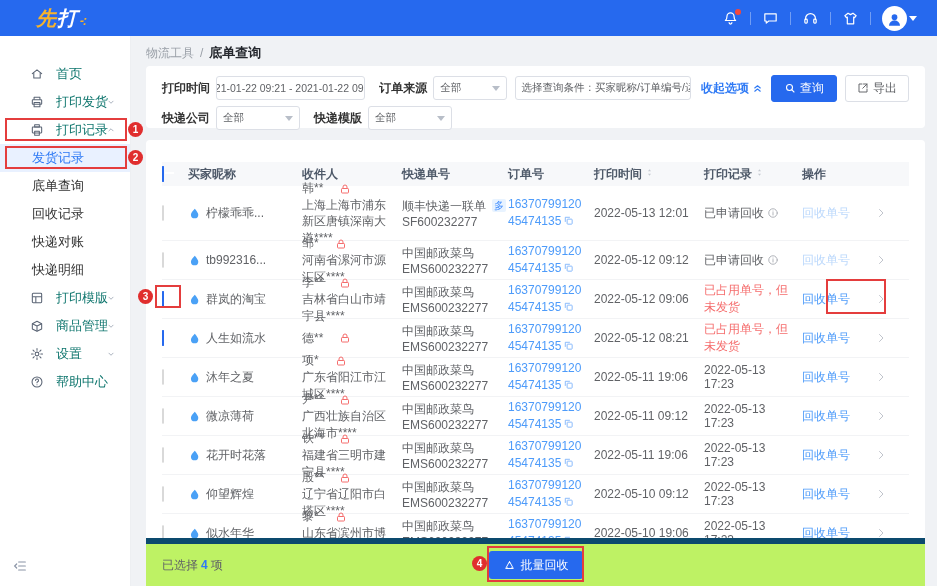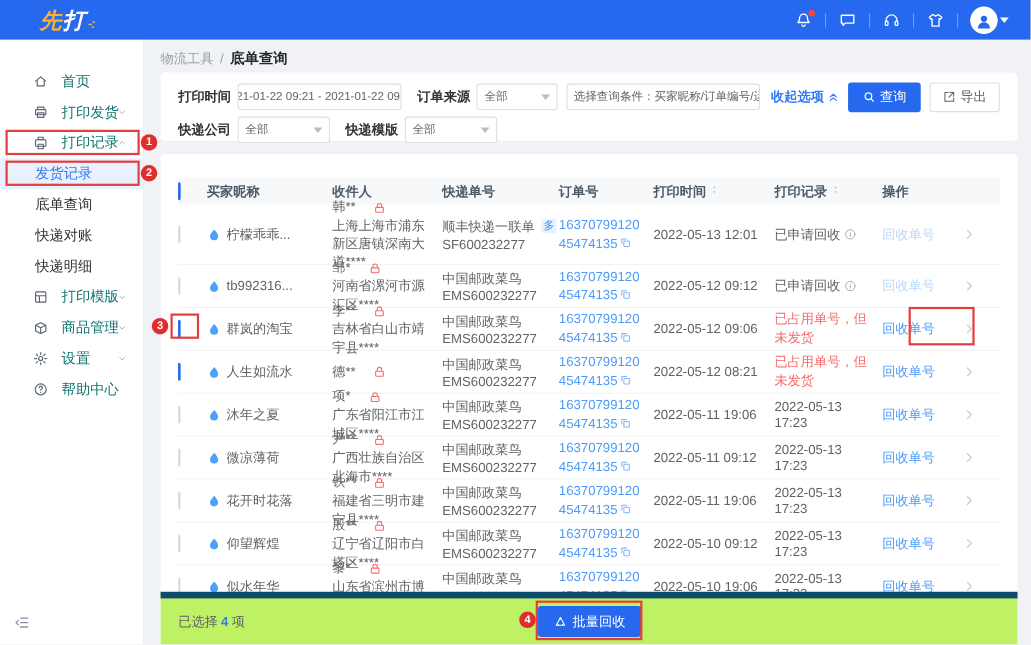--- a/index.html
+++ b/index.html
@@ -199,20 +199,23 @@
             </svg>
           </span>
         </div>
         <div class="side-sub selected">
           <span>发货记录</span>
         </div>
         <div class="side-sub">
           <span>底单查询</span>
         </div>
         <div class="side-sub">
+          <span>回收记录</span>
+        </div>
+        <div class="side-sub">
           <span>快递对账</span>
         </div>
         <div class="side-sub">
           <span>快递明细</span>
         </div>
         <div class="side-item">
           <span class="icn">
             <svg viewBox="0 0 24 24" fill="none" stroke="currentColor" stroke-width="1.8">
               <rect x="4" y="4" width="16" height="16" rx="1.5"></rect>
               <path d="M4 10h16M10 10v10"></path>

